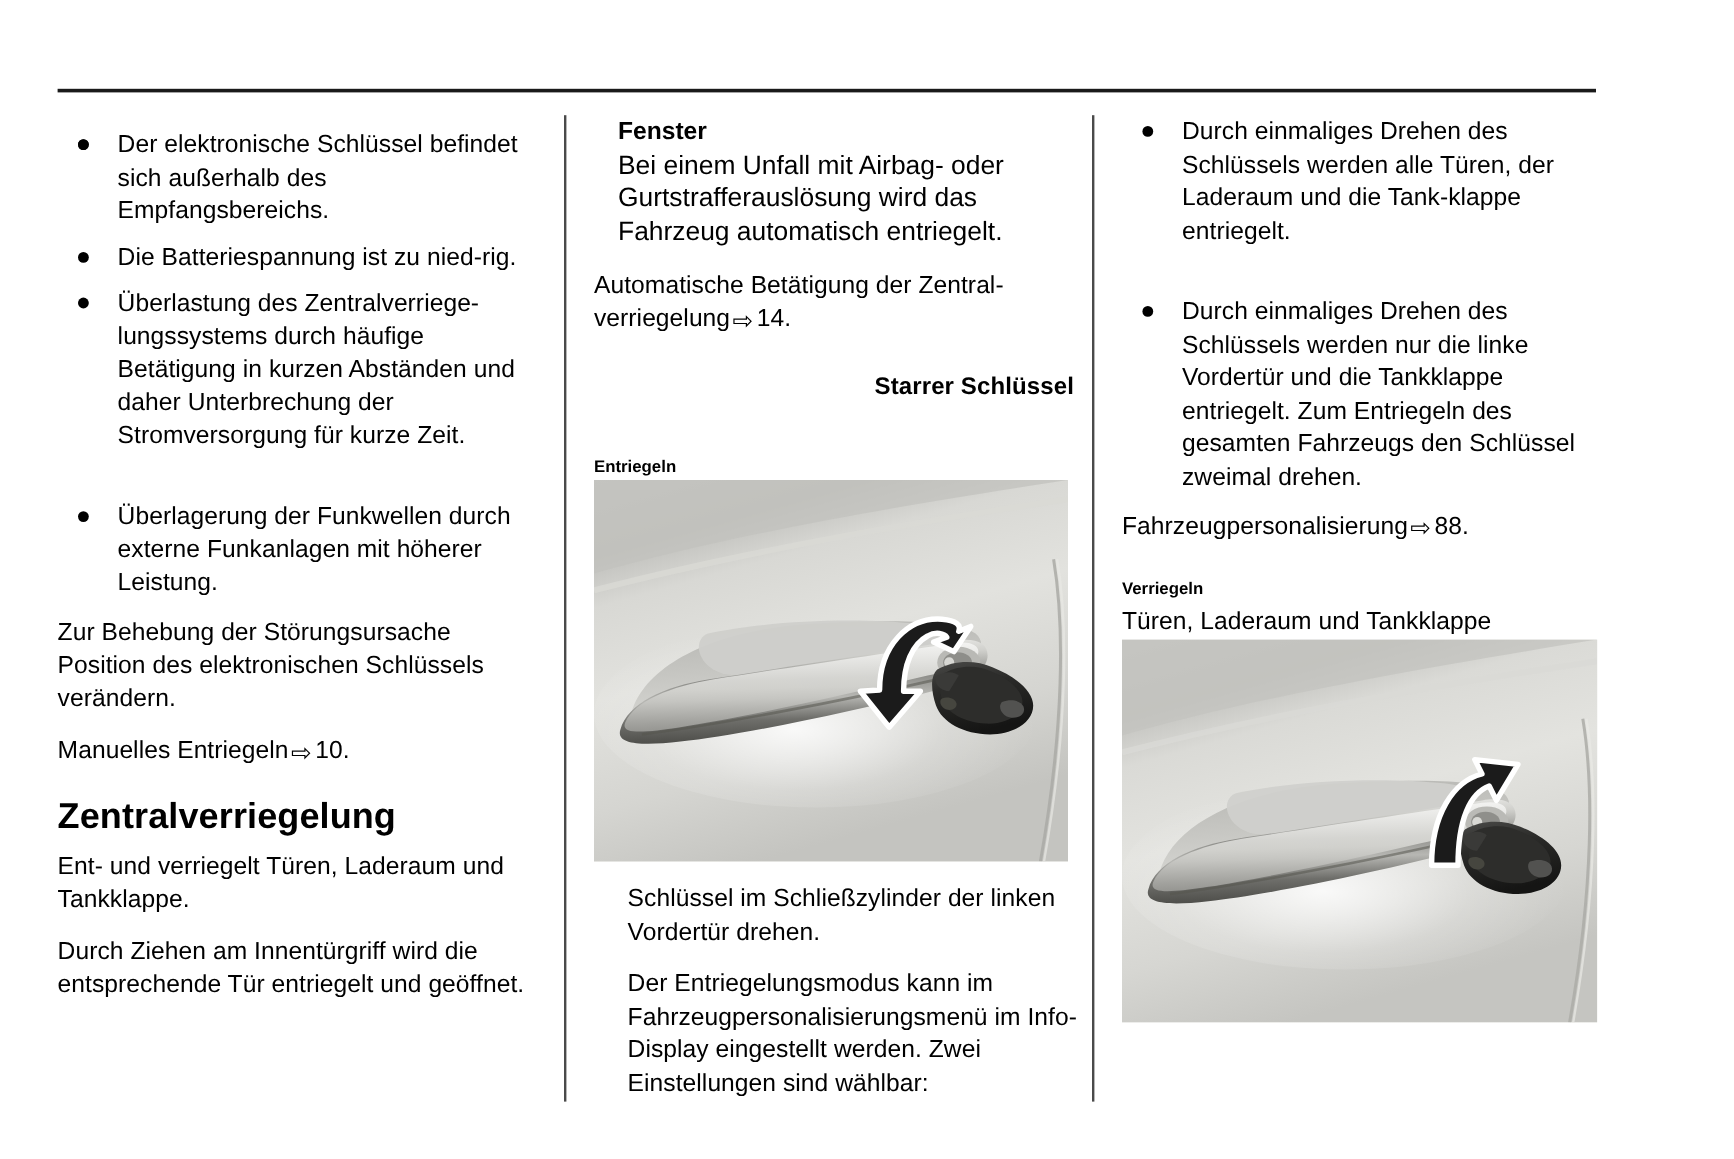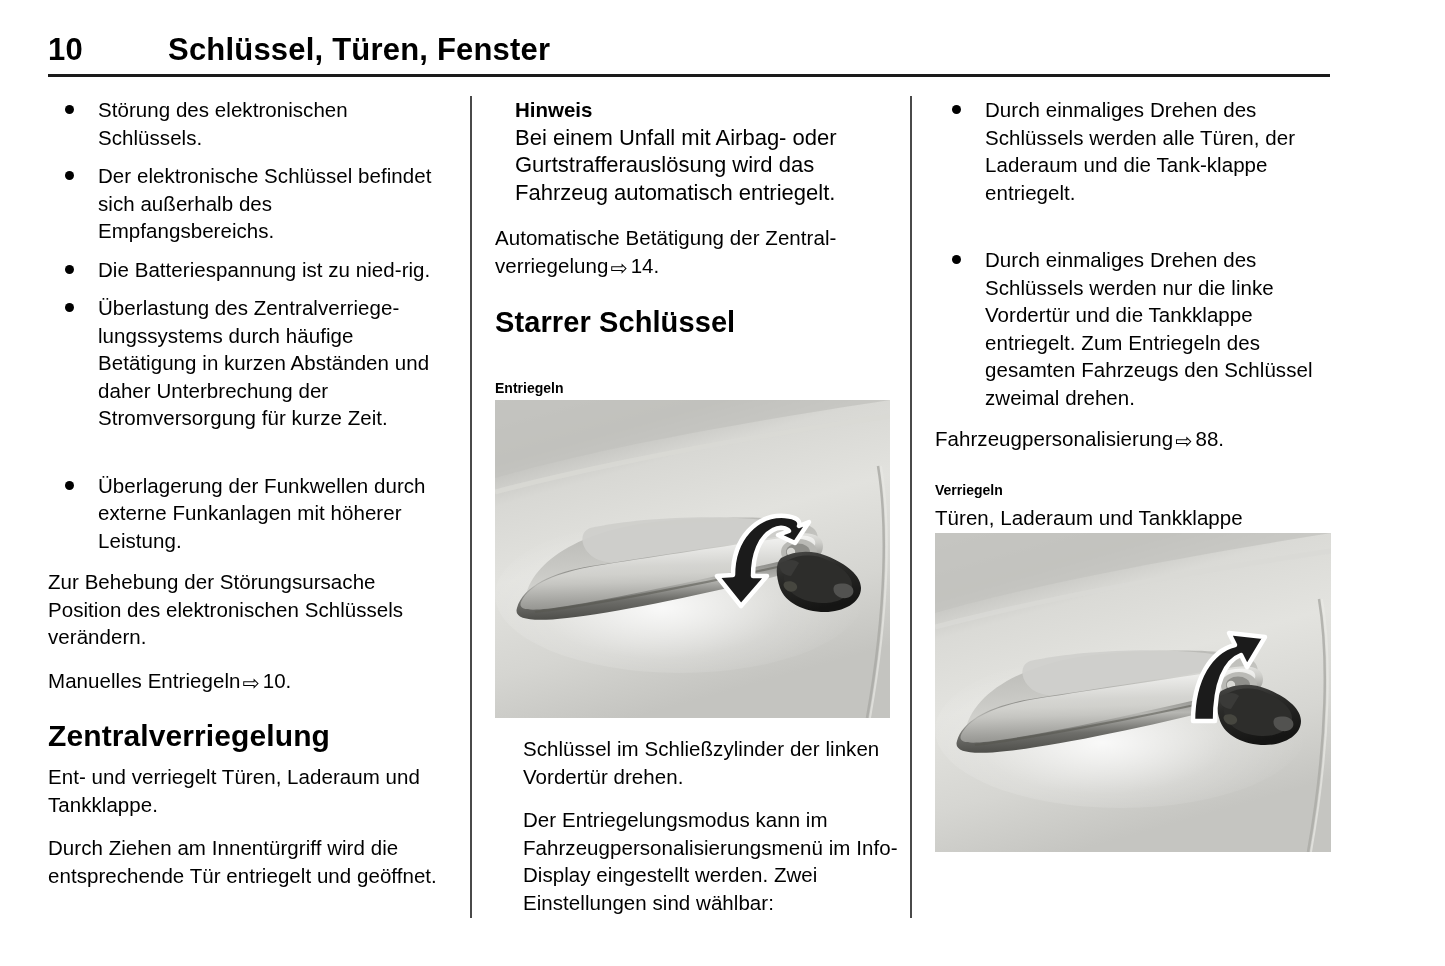--- a/index.html
+++ b/index.html
@@ -131,25 +131,26 @@
   .section-heading {
     font-size: 30px;
     font-weight: 700;
     line-height: 36px;
     margin: 22px 0 9px 0;
     letter-spacing: 0.1px;
   }
 
   
   .sub-section-heading {
-    font-size: 29px;
+    font-size: 20px;
     font-weight: 700;
     line-height: 30px;
     margin: 26px 0 0 0;
     letter-spacing: 0.1px;
+    text-align: right;
   }
 
   
   .plain-heading {
     font-size: 14px;
     font-weight: 700;
     line-height: 27.5px;
     margin: 0;
   }
 
@@ -178,35 +179,30 @@
     width: 396px;
     height: 319px;
   }
   .figure svg { display: block; width: 100%; height: 100%; }
 </style>
 </head>
 <body>
 
 <div class="page">
 
-  <div class="page-header">
-    <div class="page-number">10</div>
-    <div class="page-title">Schlüssel, Türen, Fenster</div>
-  </div>
   <div class="header-rule"></div>
 
   <div class="divider d1"></div>
   <div class="divider d2"></div>
 
   <div class="column col-left">
 
     <ul class="bullet-list">
       <li>
         <span class="bullet-dot"></span>
-        <span>Störung des elektronischen Schlüssels.</span>
       </li>
       <li>
         <span class="bullet-dot"></span>
         <span>Der elektronische Schlüssel befindet sich außerhalb des Empfangsbereichs.</span>
       </li>
       <li>
         <span class="bullet-dot"></span>
         <span>Die Batteriespannung ist zu nied-rig.</span>
       </li>
       <li>
@@ -225,21 +221,21 @@
 
     <h2 class="section-heading">Zentralverriegelung</h2>
 
     <p class="body-text">Ent- und verriegelt Türen, Laderaum und Tankklappe.</p>
     <p class="body-text">Durch Ziehen am Innentürgriff wird die entsprechende Tür entriegelt und geöffnet.</p>
   </div>
 
   <div class="column col-mid">
 
     <div class="note-block">
-      <p class="sub-heading-bold">Hinweis</p>
+      <p class="sub-heading-bold">Fenster</p>
       <p class="note-body">Bei einem Unfall mit Airbag- oder Gurtstrafferauslösung wird das Fahrzeug automatisch entriegelt.</p>
     </div>
 
     <p class="body-text"><span>Automatische Betätigung der Zentral-verriegelung</span><span class="ref-arrow">⇨</span><span>14.</span></p>
 
     <h3 class="sub-section-heading">Starrer Schlüssel</h3>
 
     <p class="plain-heading" style="margin-top:38px;">Entriegeln</p>
   </div>
 

